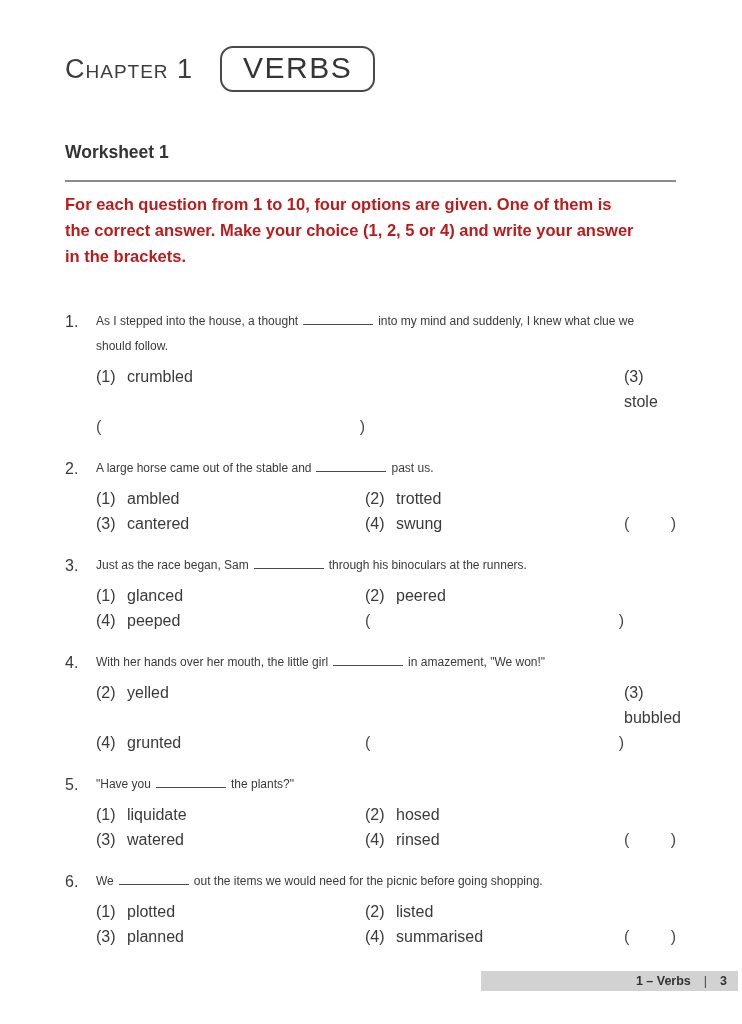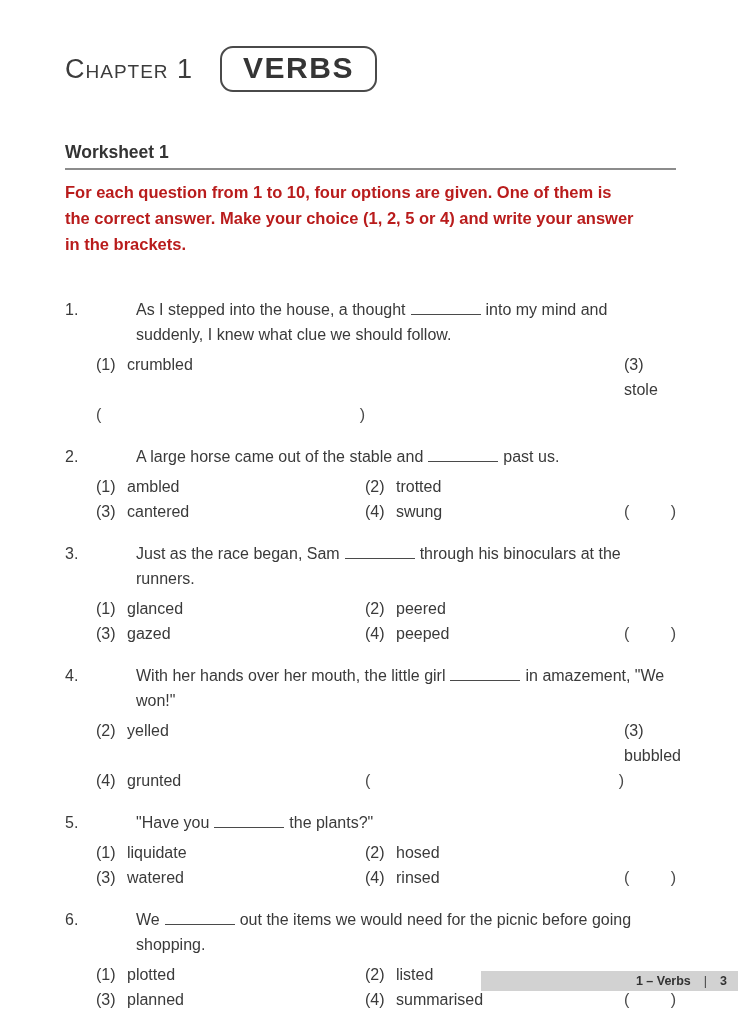--- a/index.html
+++ b/index.html
@@ -21,49 +21,49 @@
     font-variant: small-caps;
     font-size: 27px;
     letter-spacing: 1px;
     color: #3c3c3c;
   }
   .chapter-title-box {
     border: 2.5px solid #4a4a4a;
     border-radius: 13px;
     padding: 3px 21px 5px 21px;
     font-size: 30px;
-    font-weight: bold;
+    font-weight: normal;
     letter-spacing: 1.5px;
     color: #353535;
   }
 
   
   .worksheet-title {
     margin-top: 50px;
     font-size: 17.5px;
     font-weight: bold;
     color: #343434;
-    padding-bottom: 5px;
+    padding-bottom: 17px;
     border-bottom: 2px solid #8c8c8c;
   }
   .instructions {
     margin-top: 9px;
     font-size: 16.5px;
     font-weight: bold;
     line-height: 26px;
     color: #b91c1c;
   }
   .instructions span { display: block; }
 
   
   .questions { margin-top: 40px; }
   .question { display: flex; margin-bottom: 17px; }
   .q-num { width: 31px; flex: 0 0 31px; font-size: 16px; line-height: 25px; }
   .q-body { flex: 1; }
-  .q-text { font-size: 16px; line-height: 25px; max-width: 560px; margin-left: 40px; }
+  .q-text { font-size: 12px; line-height: 25px; max-width: 560px; }
   .blank {
     display: inline-block;
     width: 70px;
     height: 1px;
     border-bottom: 1.5px solid #4a4a4a;
     margin: 0 5px;
     vertical-align: baseline;
   }
   .options {
     margin-top: 5px;
@@ -154,21 +154,20 @@
       </div>
 
       <div class="question">
         <div class="q-num">3.</div>
         <div class="q-body">
           <p class="q-text"><span>Just as the race began, Sam</span><span class="blank"></span><span>through his binoculars at the runners.</span></p>
           <div class="options">
             <div class="opt"><span class="opt-num">(1)</span><span>glanced</span></div>
             <div class="opt"><span class="opt-num">(2)</span><span>peered</span></div>
             <div></div>
-            <div class="opt"><span class="opt-num">(3)</span><span>gazed</span></div>
             <div class="opt"><span class="opt-num">(4)</span><span>peeped</span></div>
             <div class="bracket-cell">
                 <span>(</span>
                 <span>)</span>
               </div>
           </div>
         </div>
       </div>
 
       <div class="question">

